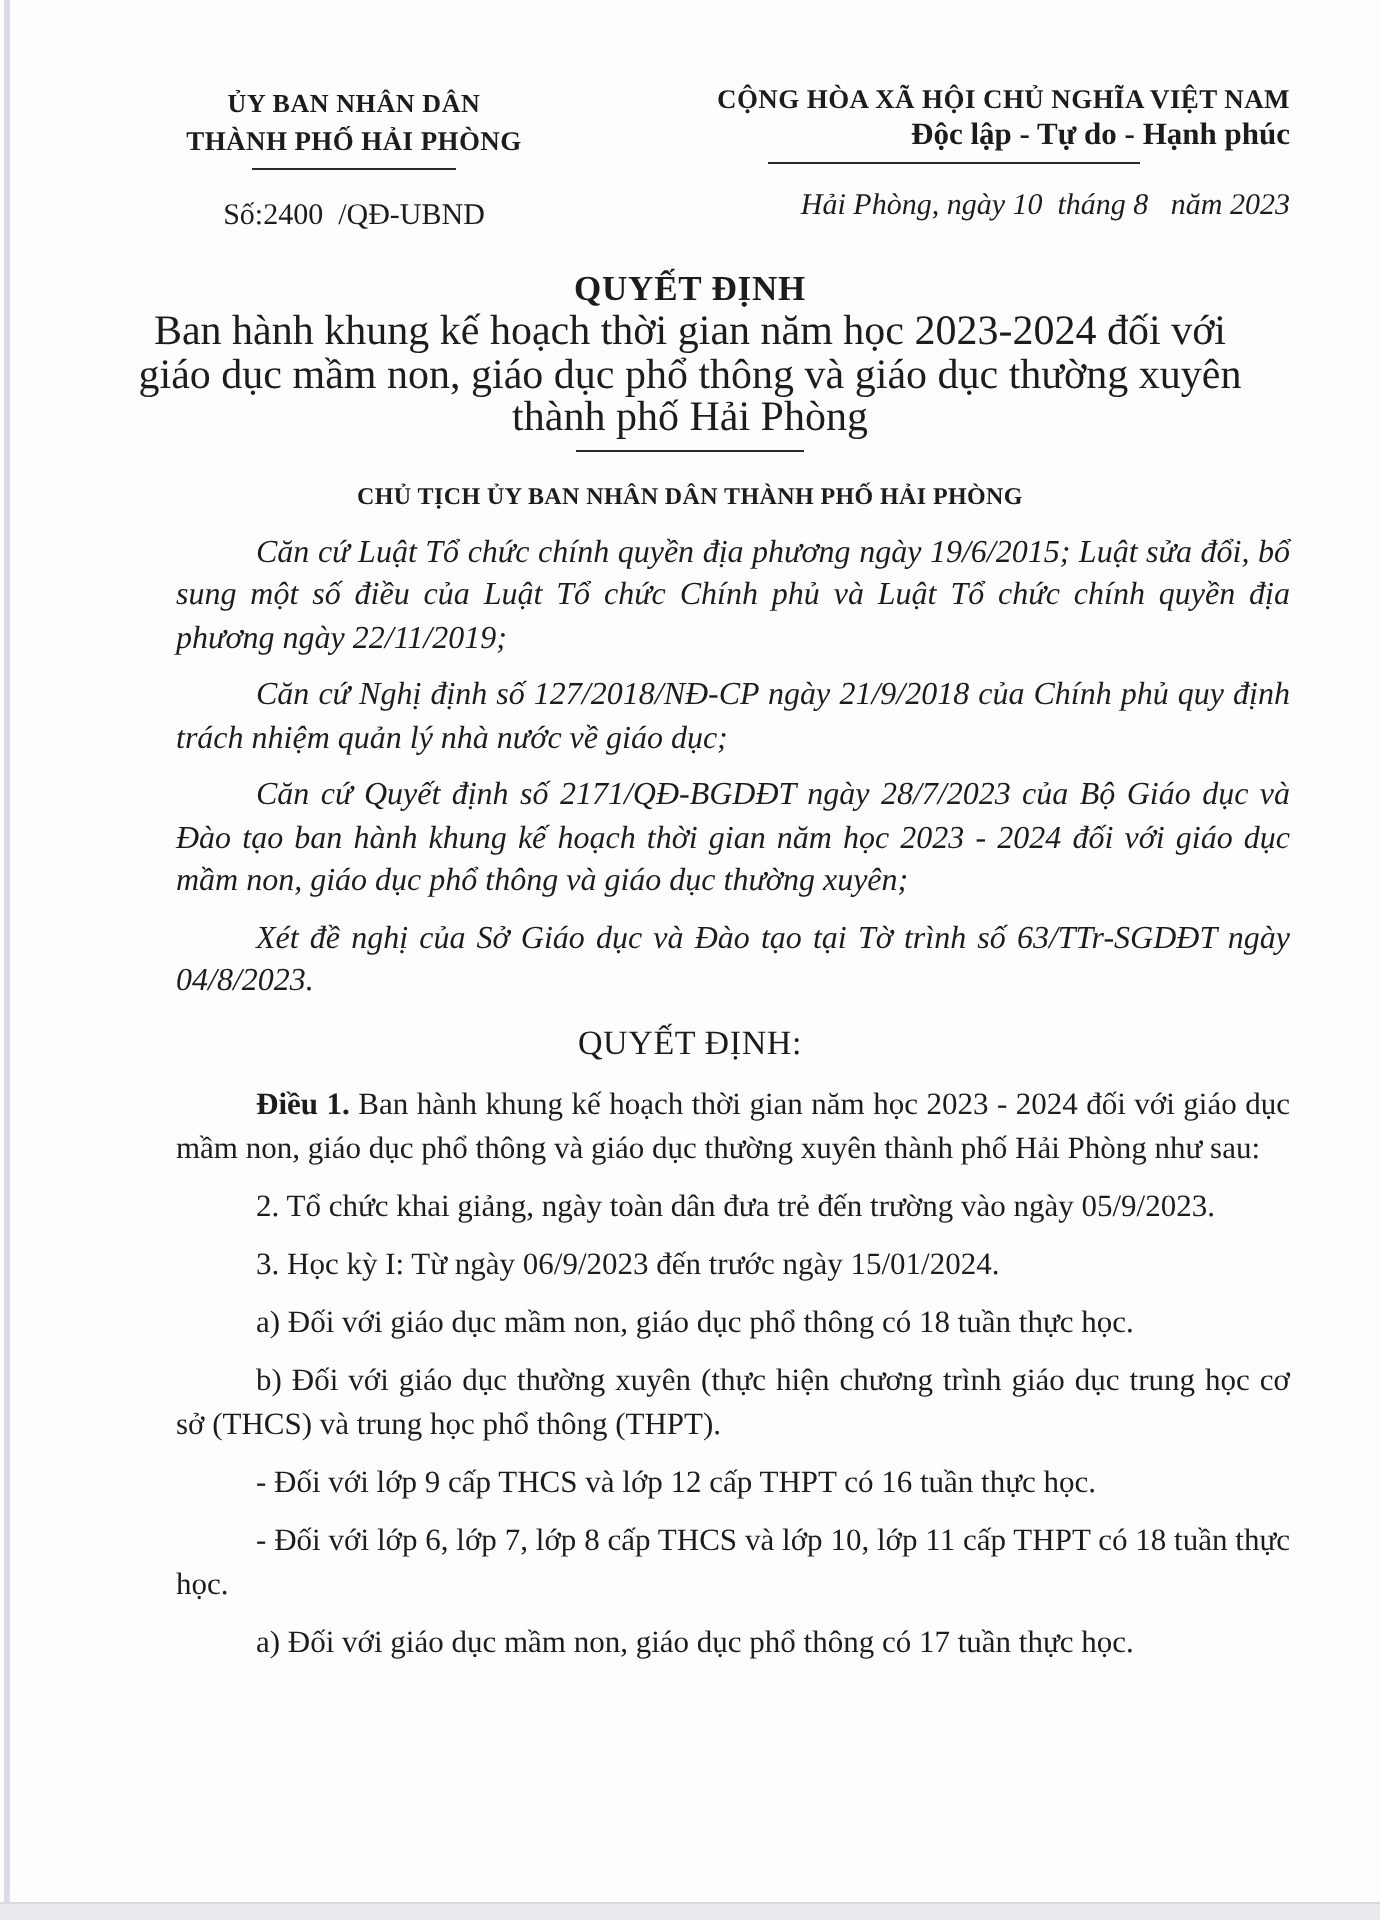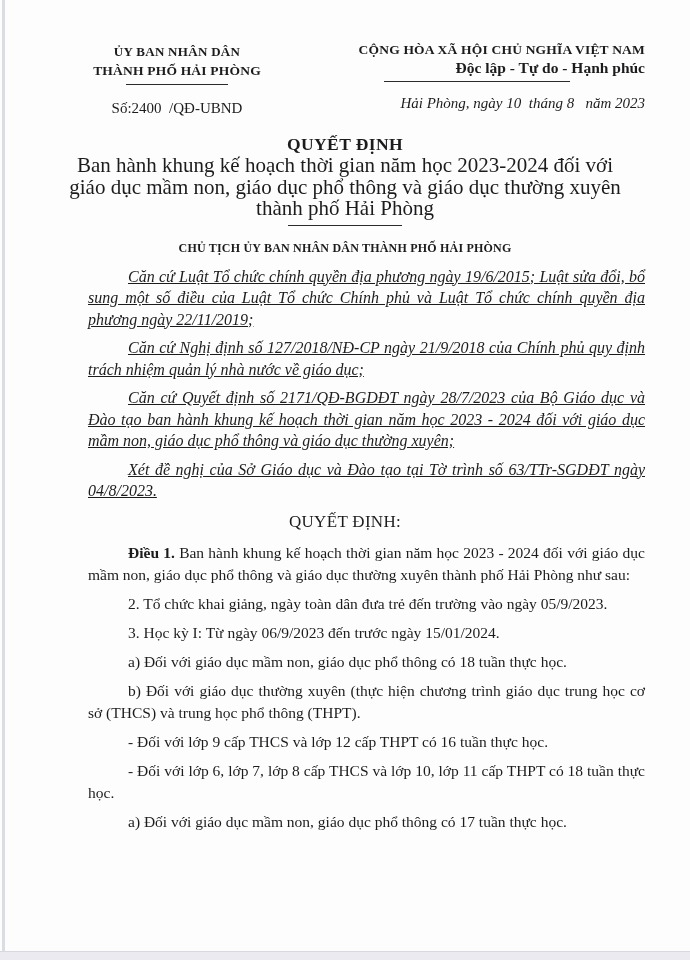--- a/index.html
+++ b/index.html
@@ -52,21 +52,21 @@
     letter-spacing: .2px; margin-top: 15px;
   }
 
   
   .doc-text { margin: 10px 45px 0 88px; }
   .para {
     font-size: 15.5px; line-height: 21.5px;
     text-align: justify; text-indent: 40px;
     margin-top: 7px;
   }
-  .preamble .para { font-style: italic; font-size: 16px; text-decoration: underline; }
+  .preamble .para { font-style: italic; font-size: 16px; }
 
   .resolution-heading {
     text-align: center; font-weight: normal; font-size: 17px;
     letter-spacing: .3px; margin-top: 10px;
   }
 
   .articles .para { font-size: 15.5px; line-height: 22px; margin-top: 7px; }
   .lead-bold { font-weight: bold; }
 </style>
 </head>

